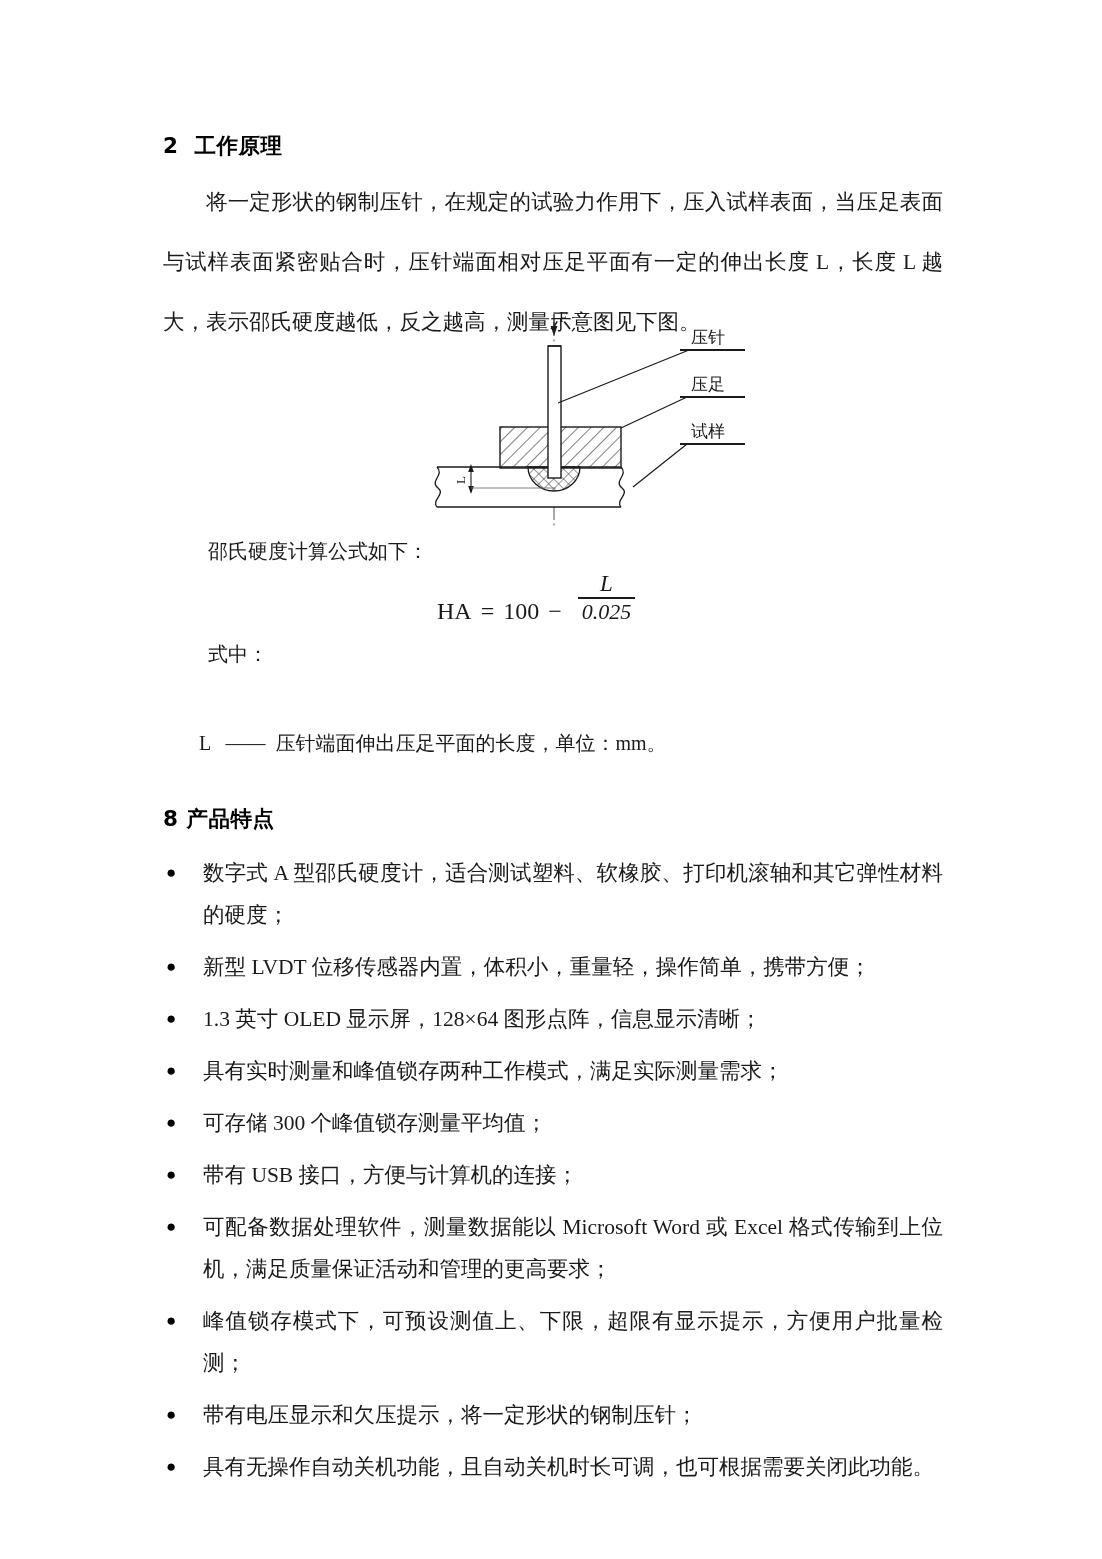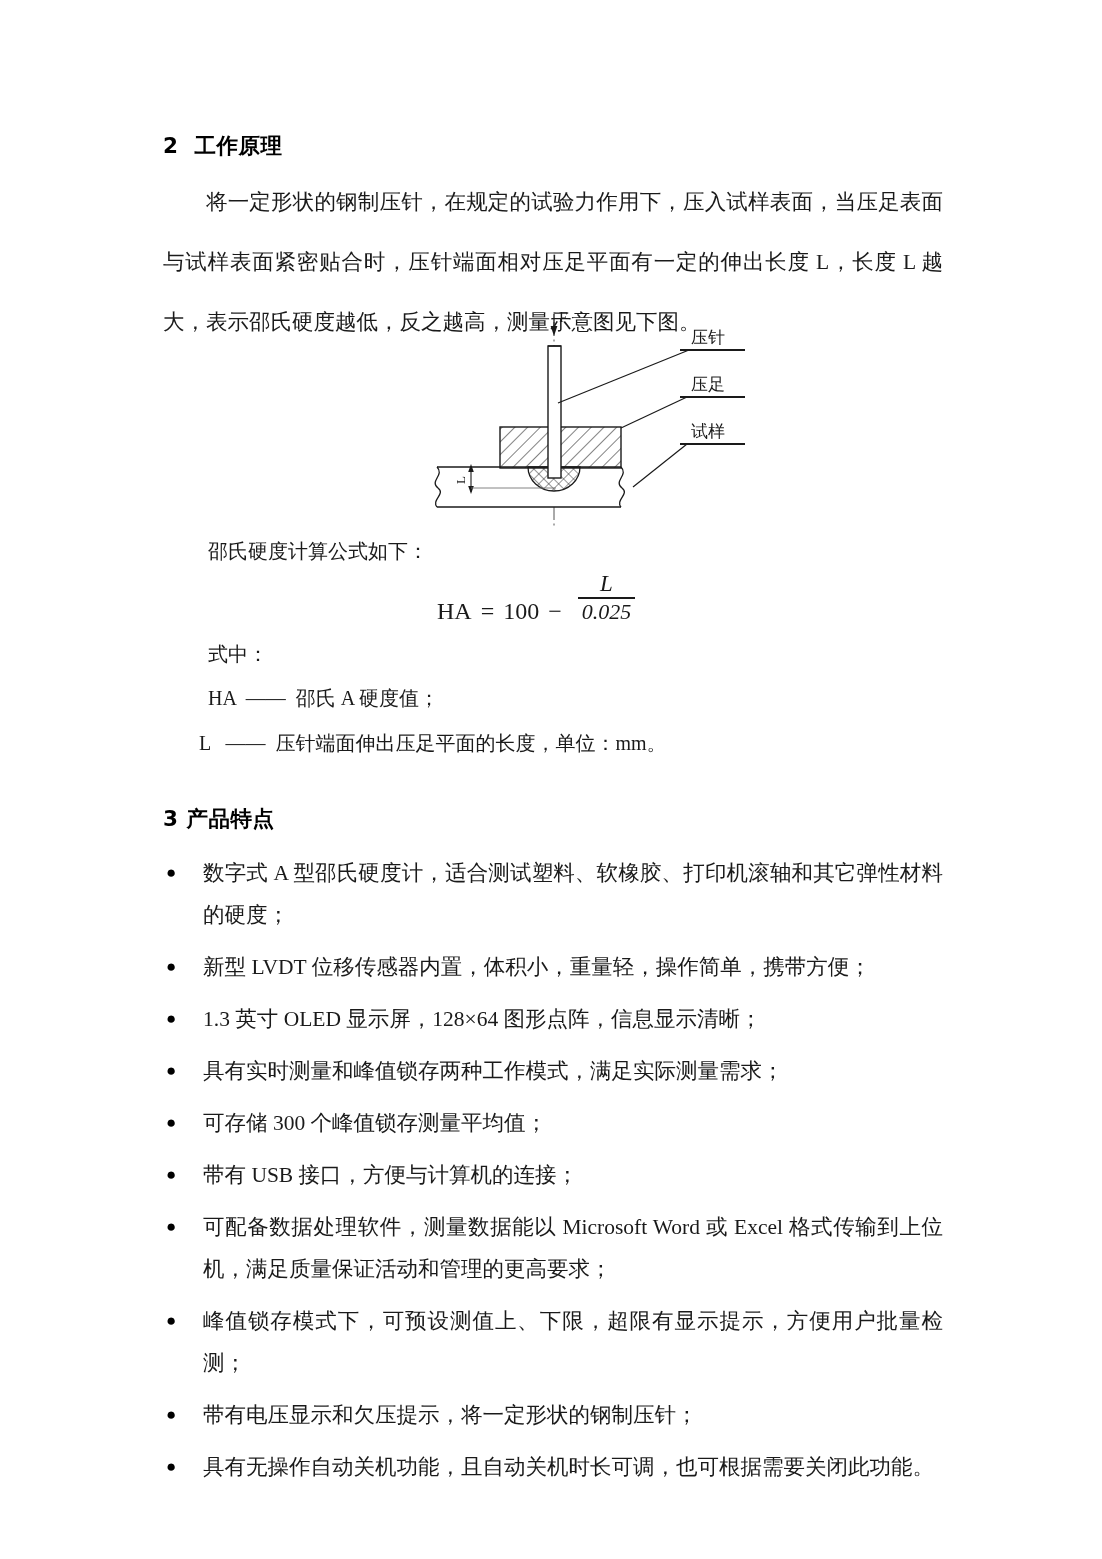--- a/index.html
+++ b/index.html
@@ -255,24 +255,23 @@
     <span>100</span>
     <span class="op">−</span>
     <span class="frac">
       <span class="num">L</span>
       <span class="bar"></span>
       <span class="den">0.025</span>
     </span>
   </div>
 
   <div class="plain-line" id="where-label">式中：</div>
-  <div class="plain-line mono-ish" id="def-ha">HA  ——  邵氏 A 硬度值；</div>
   <div class="plain-line mono-ish" id="def-l">L   ——  压针端面伸出压足平面的长度，单位：mm。</div>
 
-  <h2 class="sec-heading" id="heading-3">3 产品特点</h2>
+  <h2 class="sec-heading" id="heading-3">8 产品特点</h2>
 
   <ul id="feature-list">
     <li>
       <span class="bullet">●</span>
       <span class="txt">数字式 A 型邵氏硬度计，适合测试塑料、软橡胶、打印机滚轴和其它弹性材料的硬度；</span>
     </li>
     <li>
       <span class="bullet">●</span>
       <span class="txt">新型 LVDT 位移传感器内置，体积小，重量轻，操作简单，携带方便；</span>
     </li>

